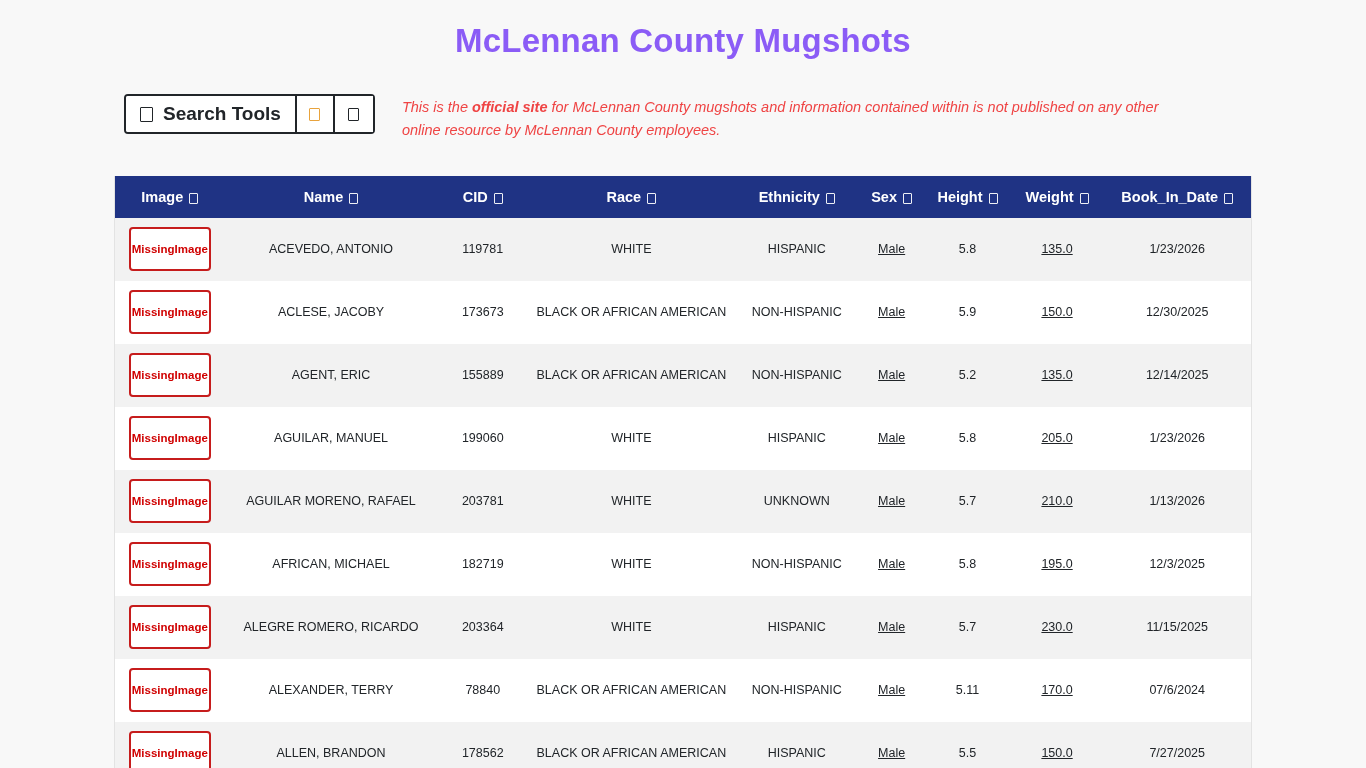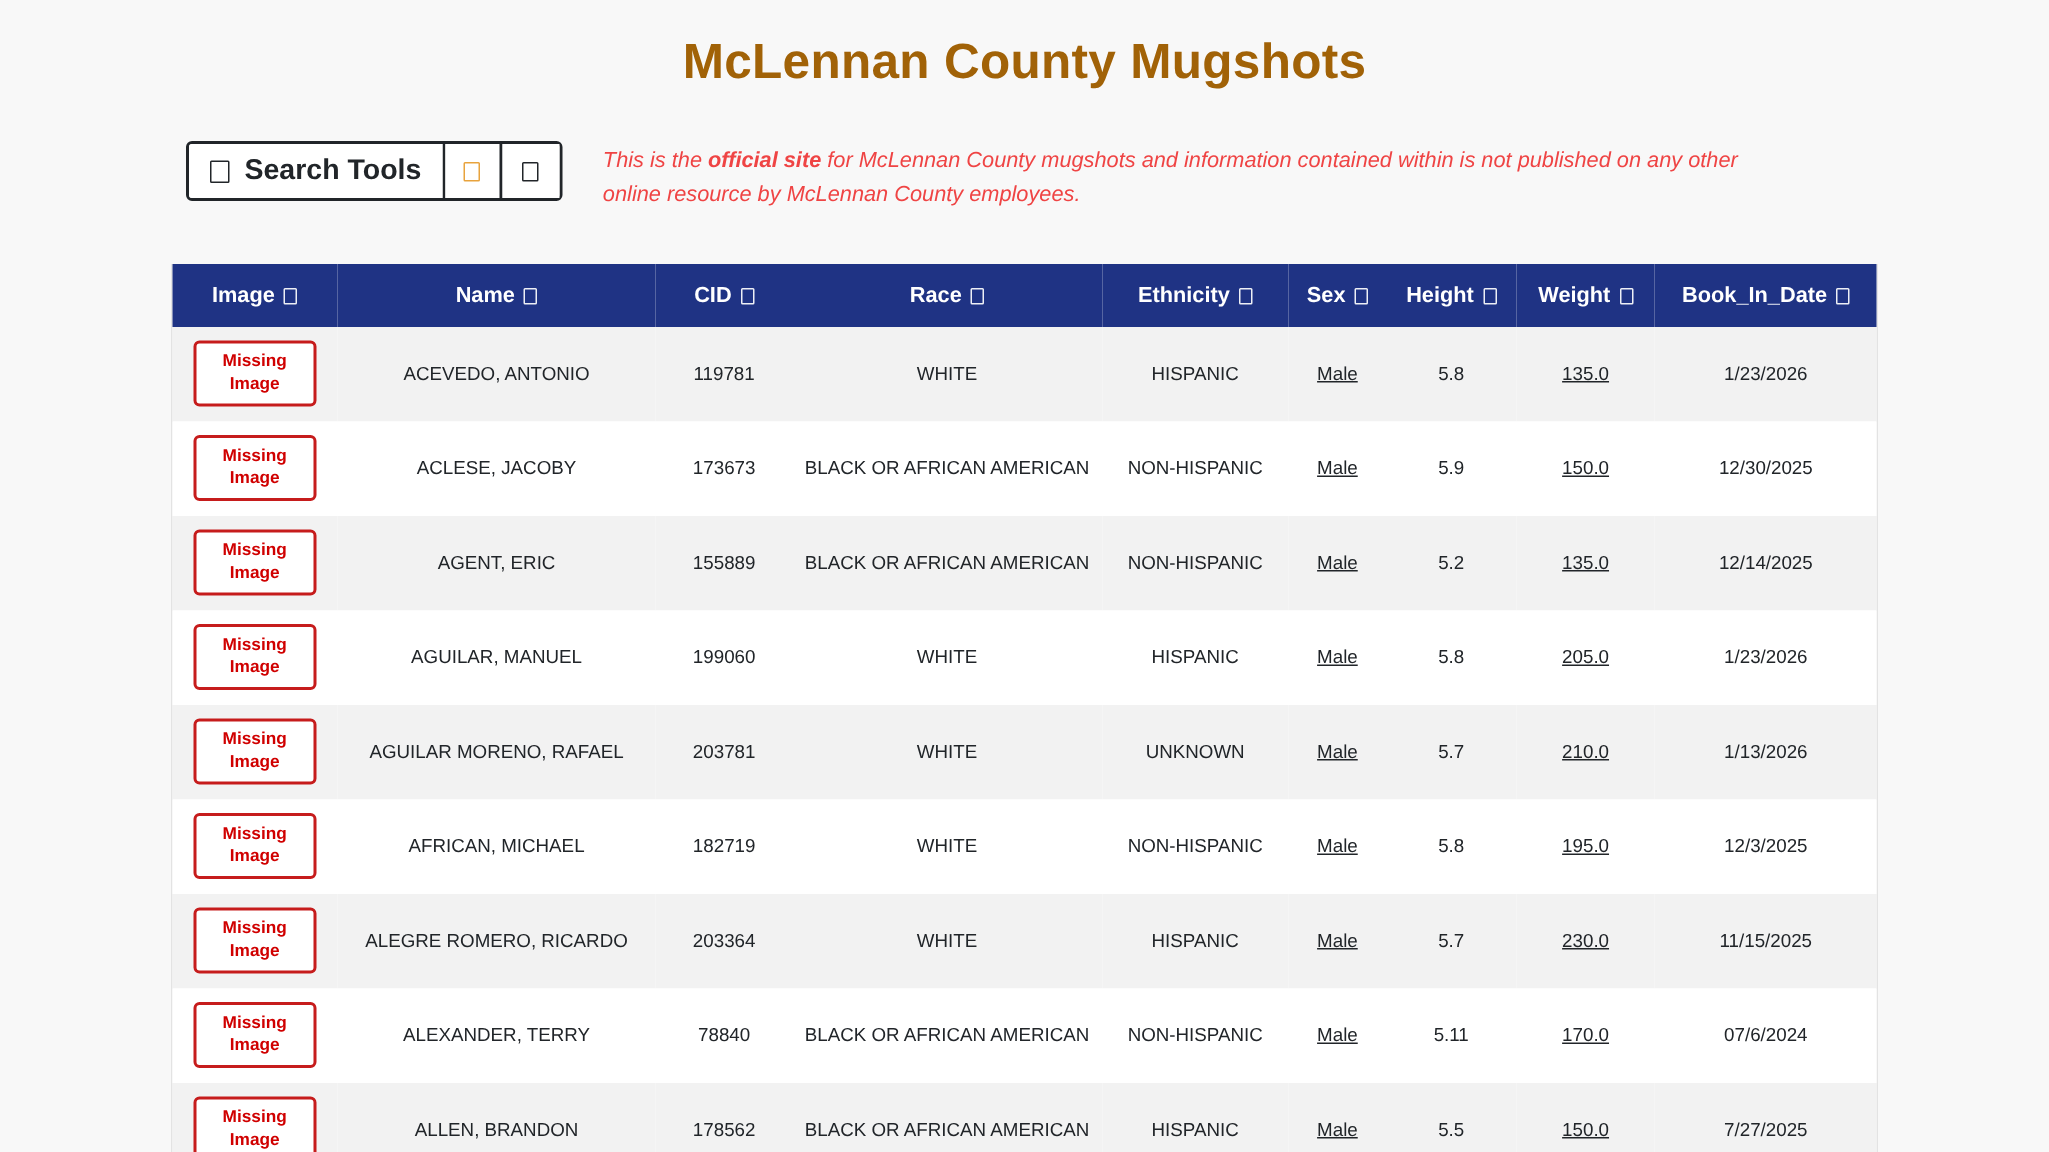--- a/index.html
+++ b/index.html
@@ -15,21 +15,21 @@
     width: 1366px;
     min-height: 768px;
     background: #f8f8f8;
     position: relative;
     overflow: hidden;
   }
   .page-title {
     text-align: center;
     font-size: 33px;
     font-weight: bold;
-    color: #a16207;
+    color: #8b5cf6;
     margin: 22px 0 0 0;
     letter-spacing: 0.2px;
   }
   .toolbar-row {
     display: flex;
     align-items: flex-start;
     margin: 34px 0 0 0;
     padding: 0 0 0 124px;
   }
   .search-tools-group {
@@ -129,21 +129,20 @@
   table.mugshots tbody td {
     text-align: center;
     color: #212529;
     font-size: 12.5px;
     padding: 4px 6px;
     vertical-align: middle;
   }
   td.col-image { width: 104px; }
   .missing-image {
     display: inline-flex;
-    flex-direction: column;
     align-items: center;
     justify-content: center;
     width: 82px;
     height: 44px;
     border: 2px solid #c61c1c;
     border-radius: 4px;
     background: #ffffff;
     color: #d00000;
     font-size: 11.5px;
     font-weight: bold;

